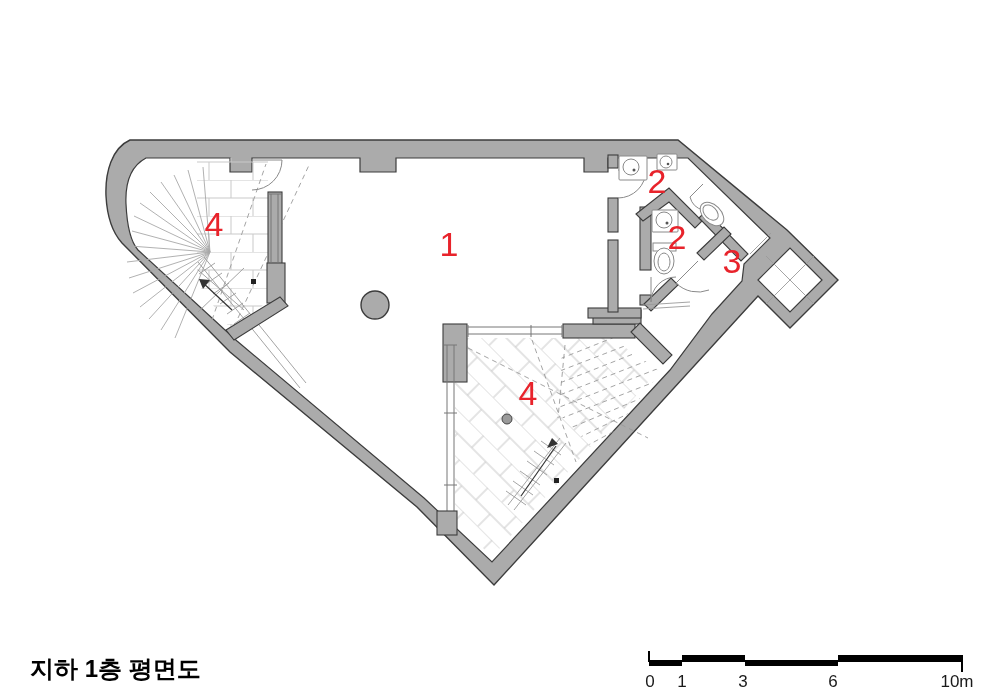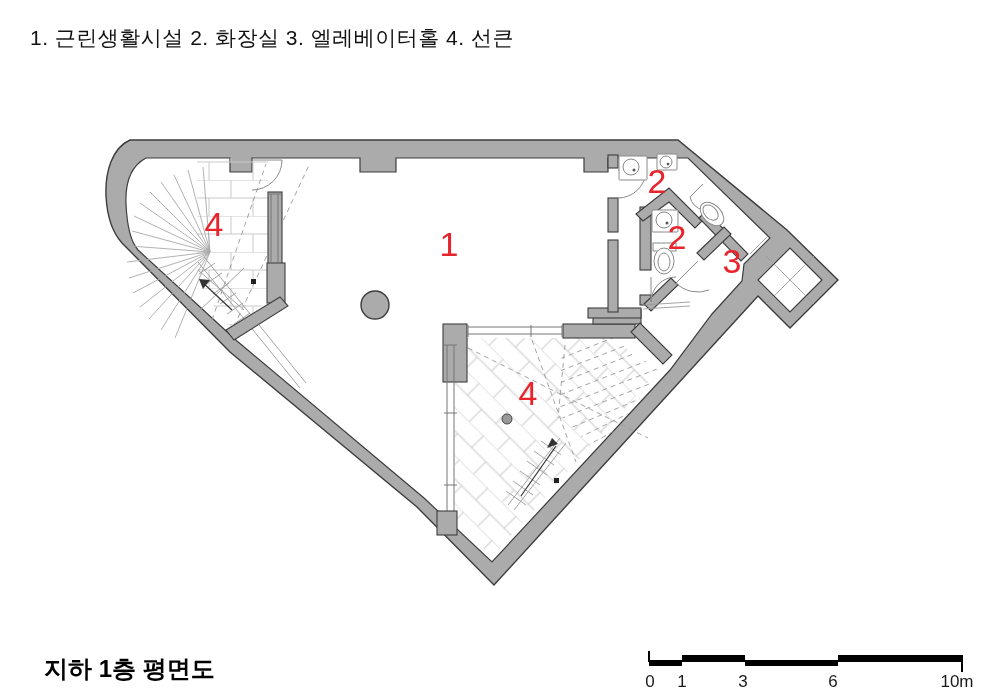--- a/index.html
+++ b/index.html
@@ -1,37 +1,36 @@
 <!DOCTYPE html>
 <html><head>
 <meta charset="utf-8">
 <style>
   html,body{margin:0;padding:0;background:#ffffff;}
   .canvas{position:relative;width:1000px;height:700px;background:#fff;overflow:hidden;
           font-family:"Liberation Sans","DejaVu Sans",sans-serif;}
   .legend{position:absolute;left:30px;top:24px;font-size:21px;color:#111;letter-spacing:.5px;}
-  .title{position:absolute;left:44px;top:653px;font-size:24px;font-weight:bold;color:#000;}
+  .title{position:absolute;left:30px;top:653px;font-size:24px;font-weight:bold;color:#000;}
   svg{position:absolute;left:0;top:0;}
   .wall{fill:#ababab;stroke:#3c3c3c;stroke-width:1.4;}
   .wall2{fill:#ababab;stroke:#3c3c3c;stroke-width:1.1;}
   .floor{fill:#ffffff;stroke:#3c3c3c;stroke-width:1.2;}
   .thin{stroke:#8a8a8a;stroke-width:1;fill:none;}
   .thin2{stroke:#9a9a9a;stroke-width:.9;fill:none;}
   .dash{stroke:#9a9a9a;stroke-width:.9;fill:none;stroke-dasharray:5,4;}
   .fix{stroke:#8a8a8a;stroke-width:1;fill:#ffffff;}
   .roomnum{font-family:"Liberation Sans","DejaVu Sans",sans-serif;font-size:34px;text-anchor:middle;}
   .scaletxt{font-family:"Liberation Sans","DejaVu Sans",sans-serif;font-size:17px;fill:#1a1a1a;text-anchor:middle;}
   .sbar{fill:#000;}
 </style>
 </head>
 <body>
 
 <div class="canvas">
 
-  <div class="legend">1. 근린생활시설  2. 화장실  3. 엘레베이터홀  4. 선큰</div>
 
   <svg width="1000" height="700" viewBox="0 0 1000 700">
 
     <defs>
       <pattern id="brickH" width="44" height="36" patternUnits="userSpaceOnUse">
         <path d="M0,0 H44 M0,18 H44 M11,0 V18 M33,18 V36" stroke="#c9c9c9" stroke-width="1" fill="none"></path>
       </pattern>
       <pattern id="brickD" width="40" height="34" patternUnits="userSpaceOnUse" patternTransform="rotate(45 0 0)">
         <path d="M0,0 H40 M0,17 H40 M10,0 V17 M30,17 V34" stroke="#c9c9c9" stroke-width="1" fill="none"></path>
       </pattern>

